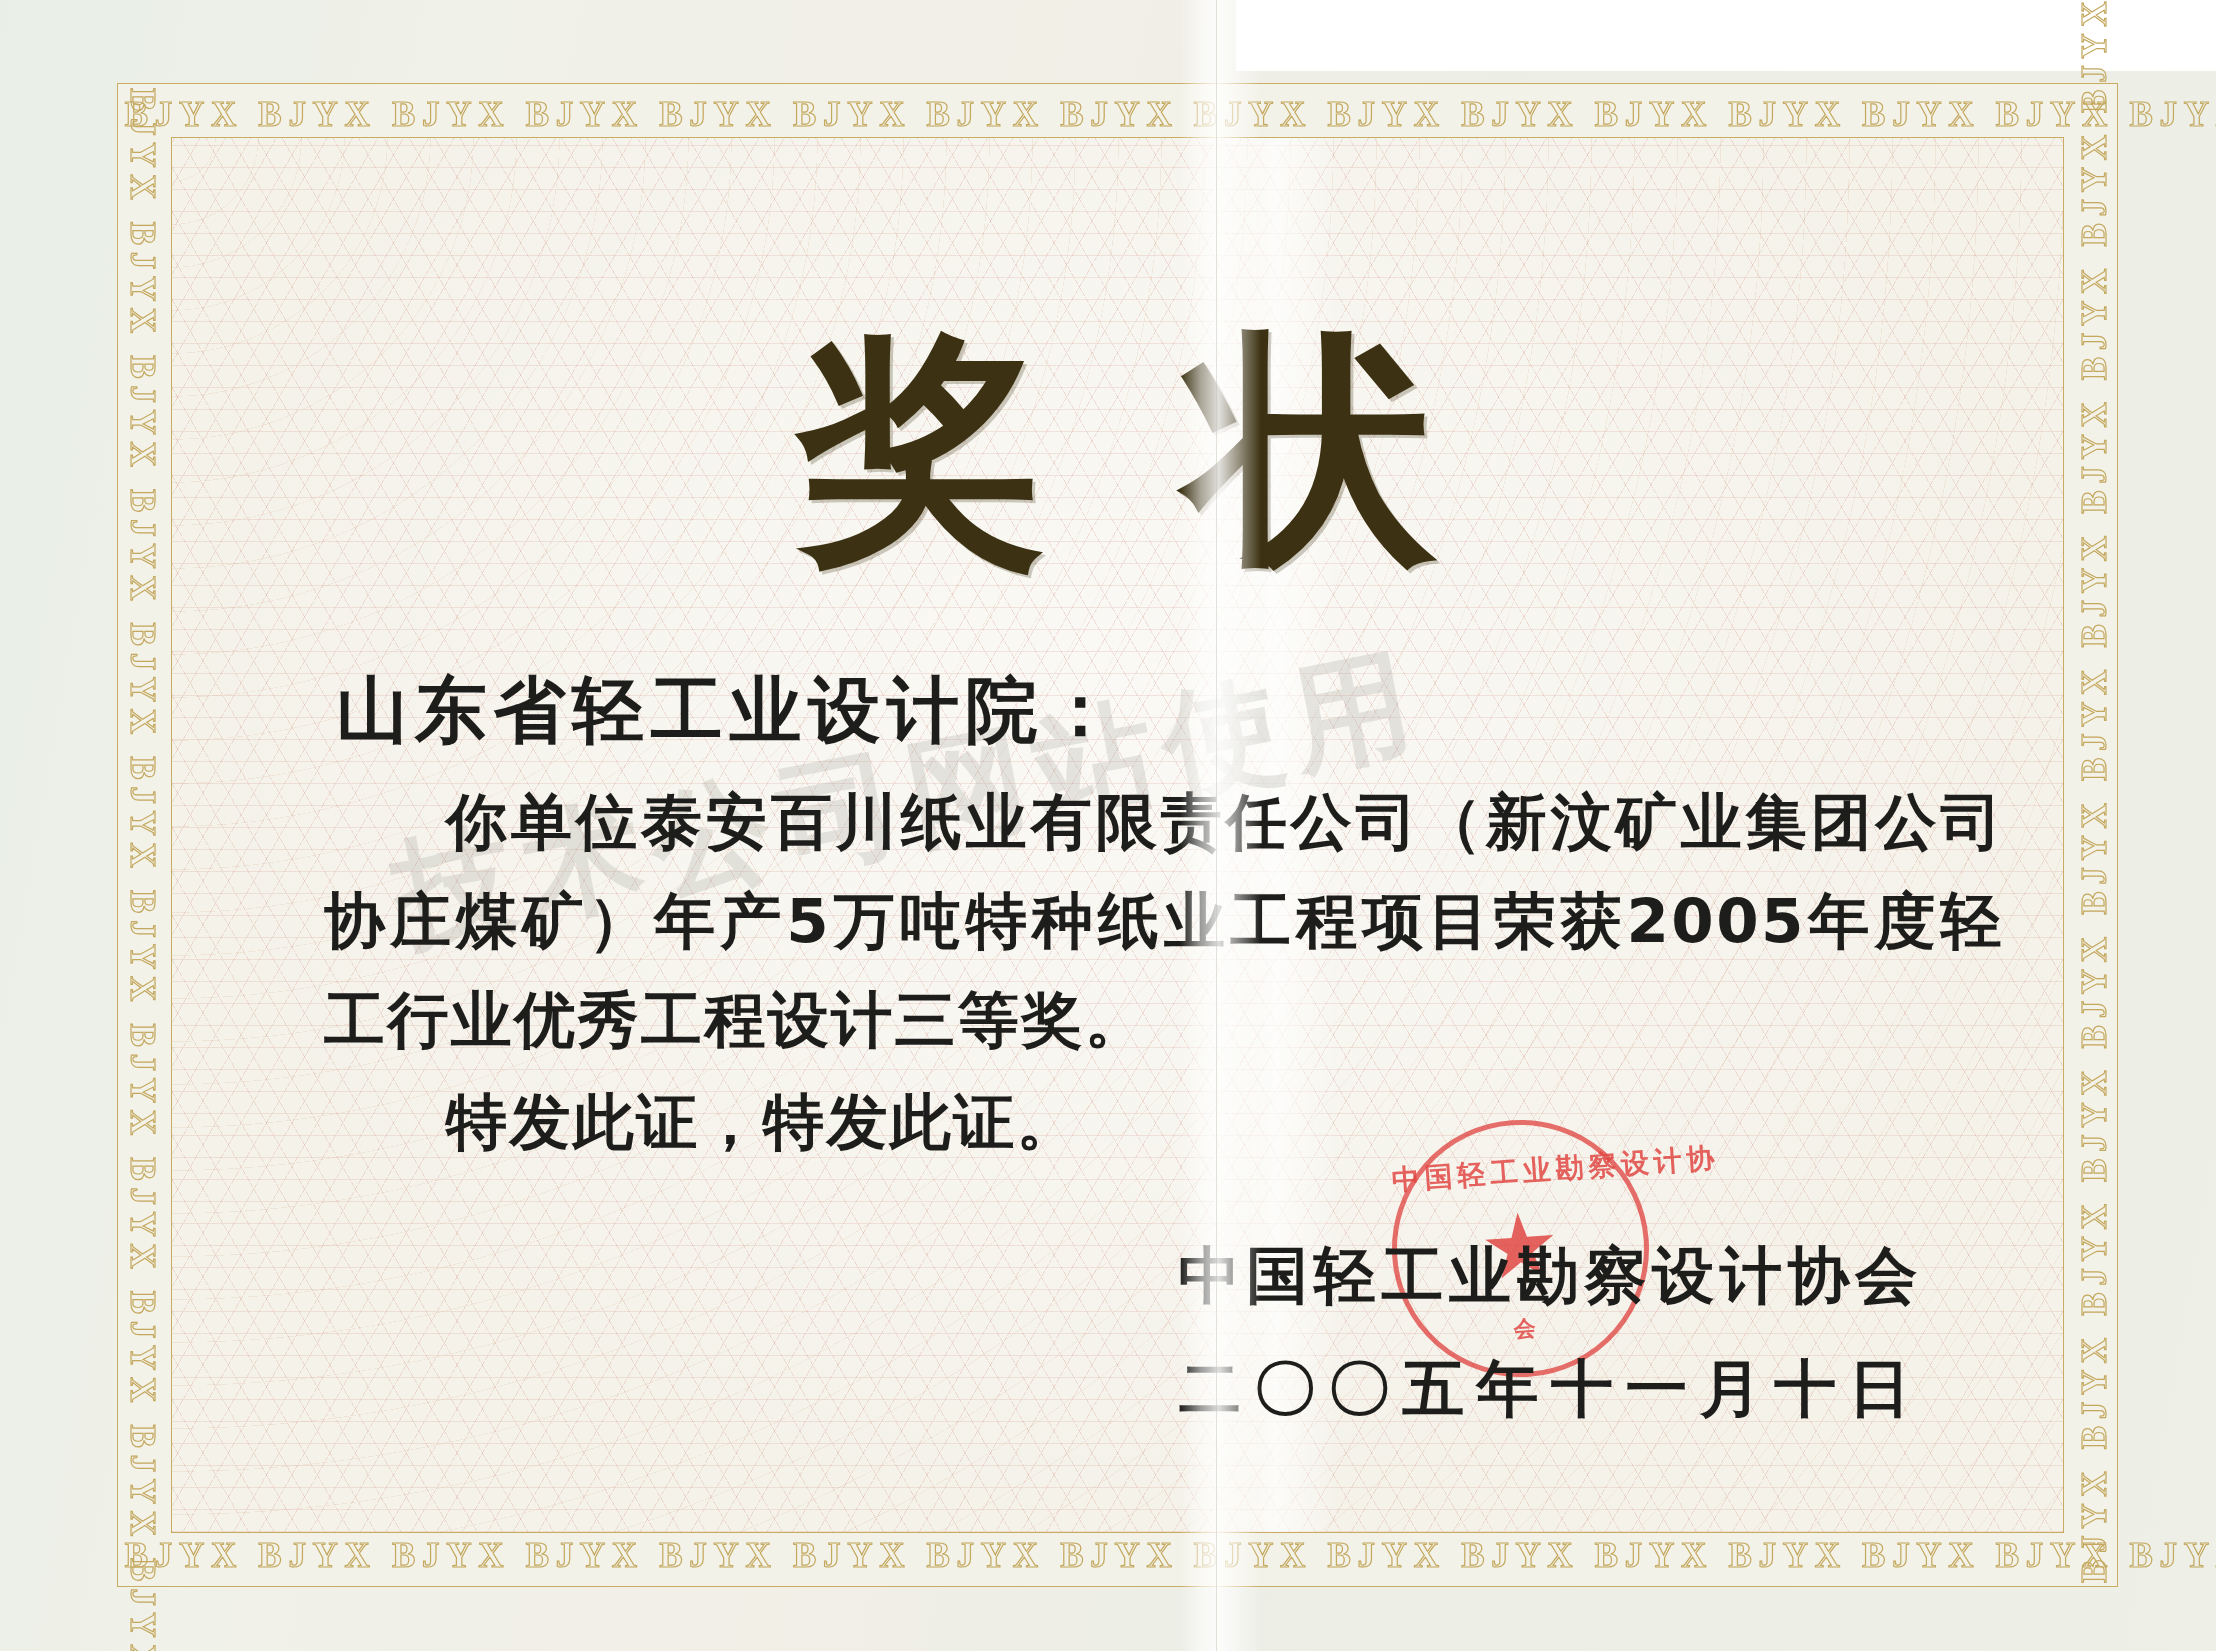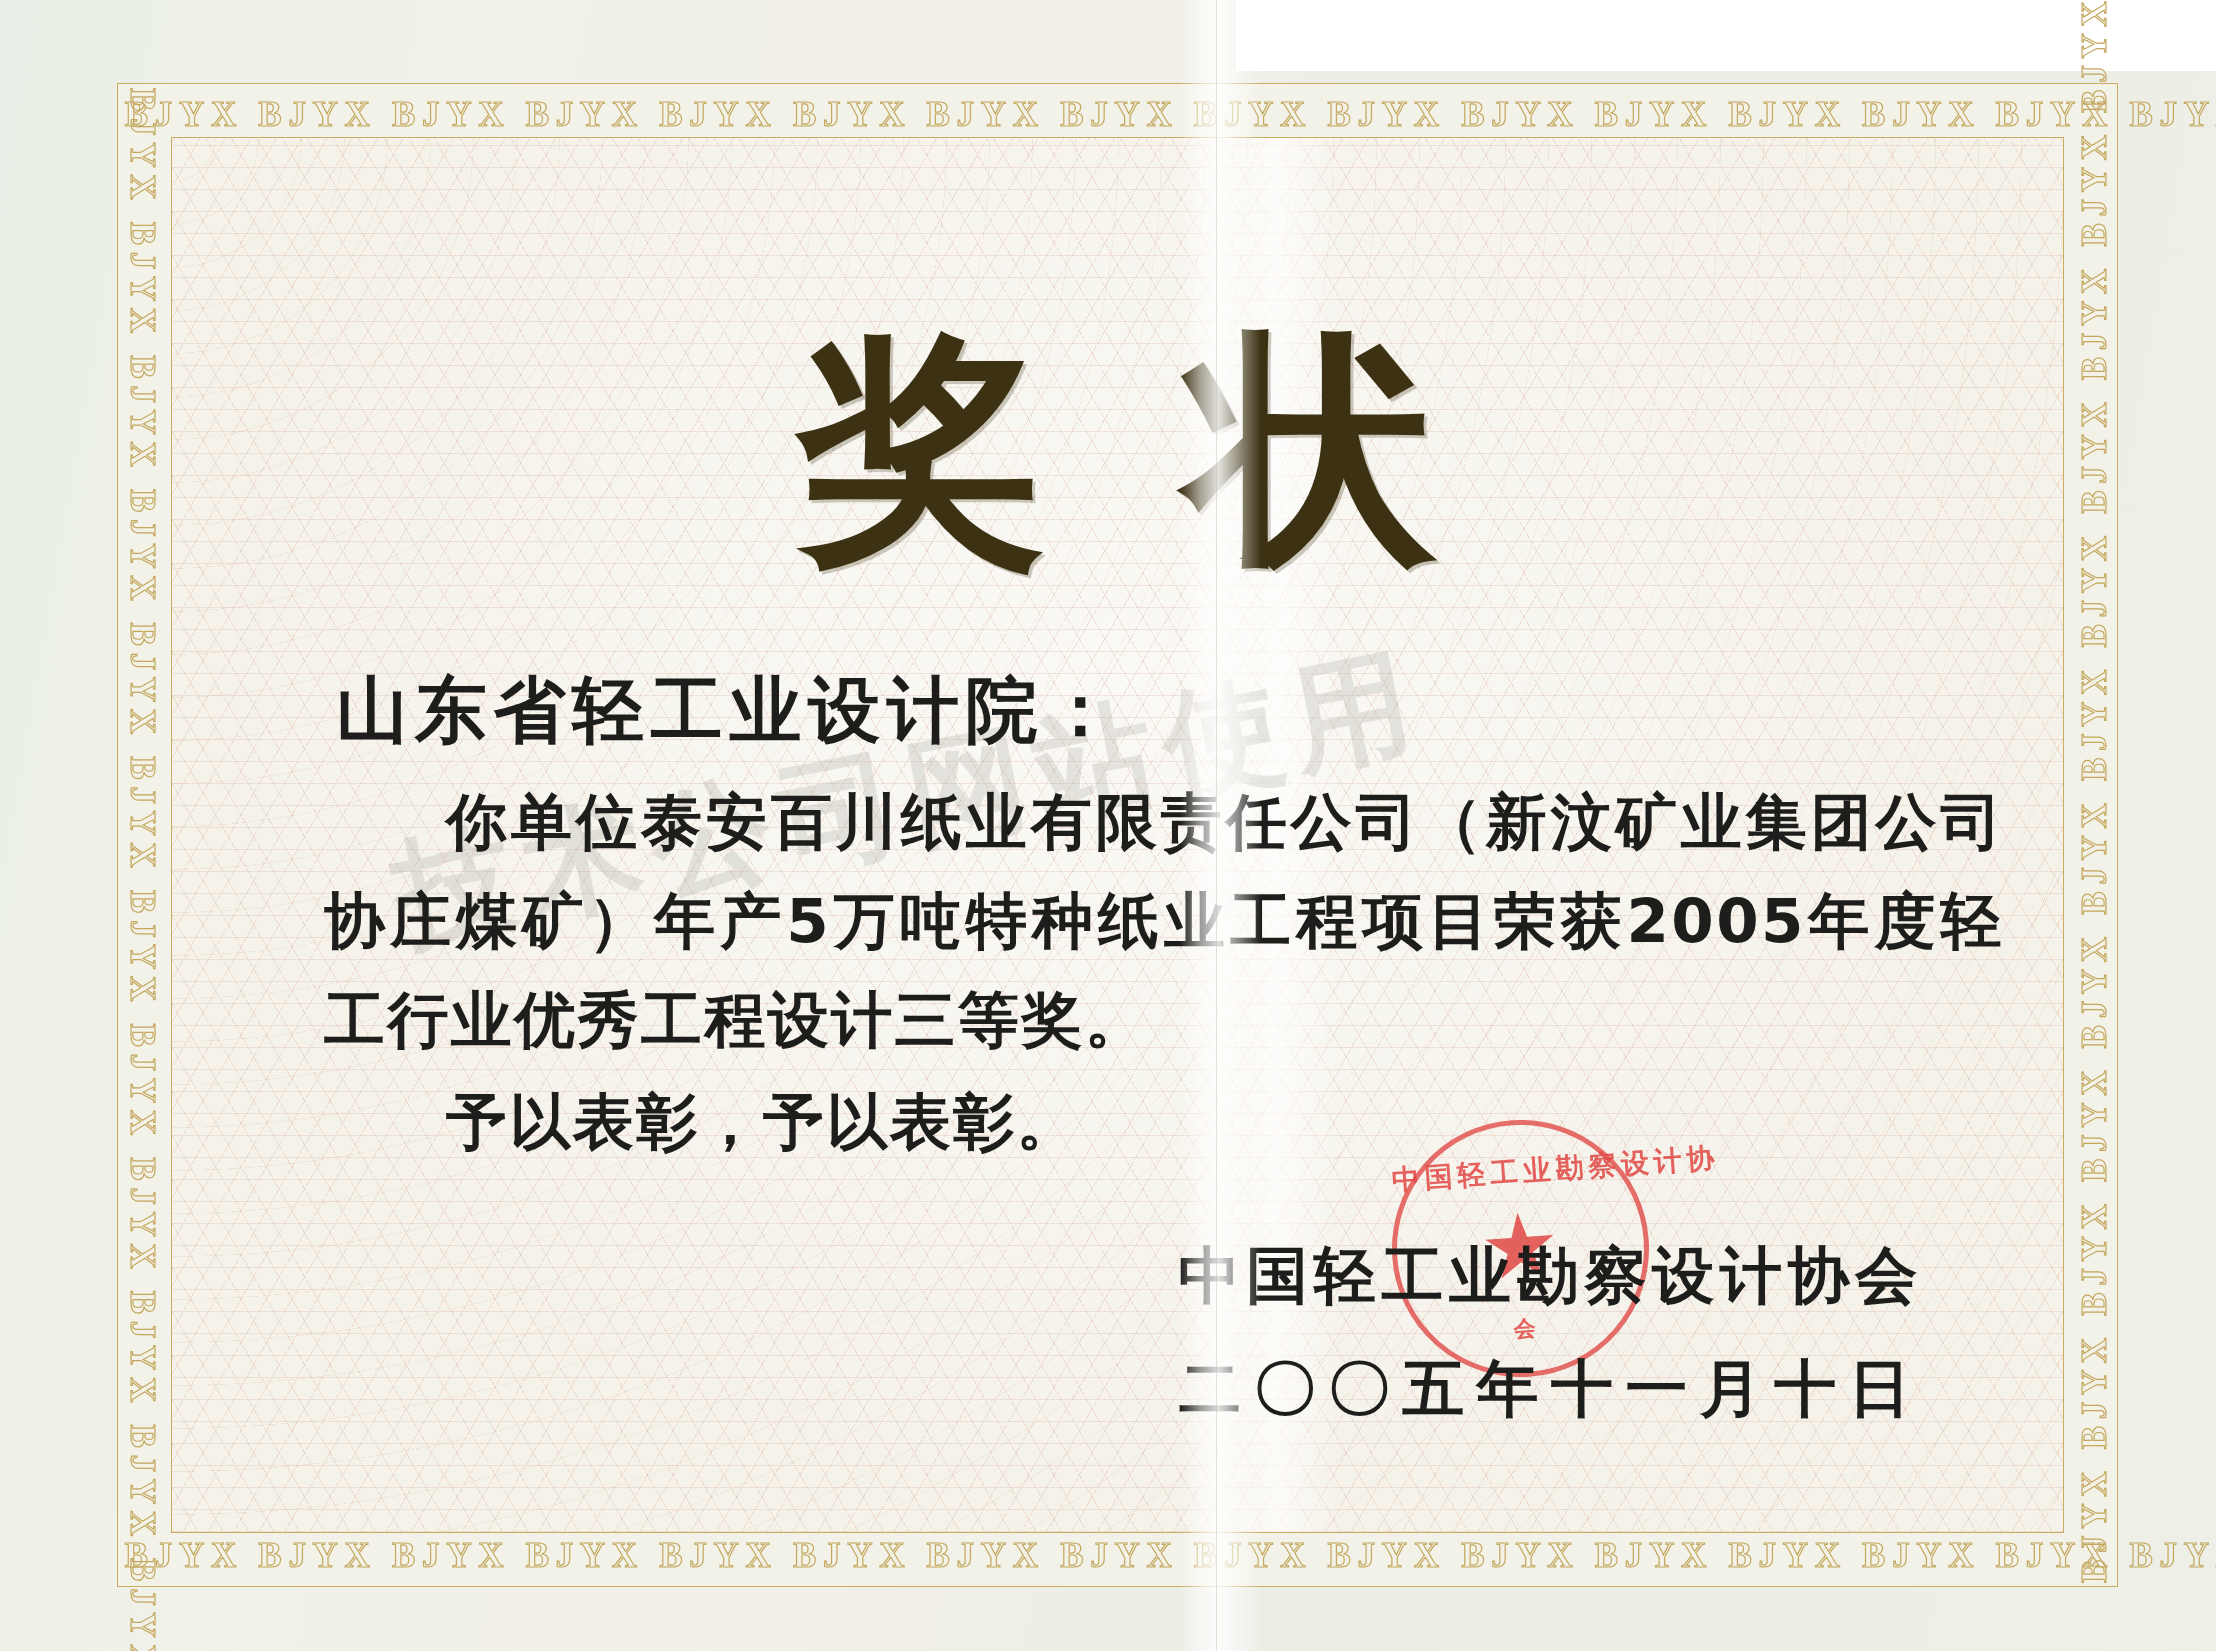--- a/index.html
+++ b/index.html
@@ -316,21 +316,21 @@
     <div id="watermark">技术公司网站使用</div>
 
     <div id="content">
 
       <div id="award-title">奖状</div>
 
       <div id="recipient-line">山东省轻工业设计院：</div>
 
       <div id="body-paragraph">你单位泰安百川纸业有限责任公司（新汶矿业集团公司协庄煤矿）年产5万吨特种纸业工程项目荣获2005年度轻工行业优秀工程设计三等奖。</div>
 
-      <div id="closing-paragraph">予以表彰，予以表彰。</div>
+      <div id="closing-paragraph">特发此证，特发此证。</div>
 
       <div id="official-seal">
         <div id="seal-top-text">中国轻工业勘察设计协</div>
         <div id="seal-star"></div>
         <div id="seal-bottom-text">会</div>
       </div>
 
       <div id="signature-block">
         <div id="issuer-name">中国轻工业勘察设计协会</div>
         <div id="issue-date">二〇〇五年十一月十日</div>

